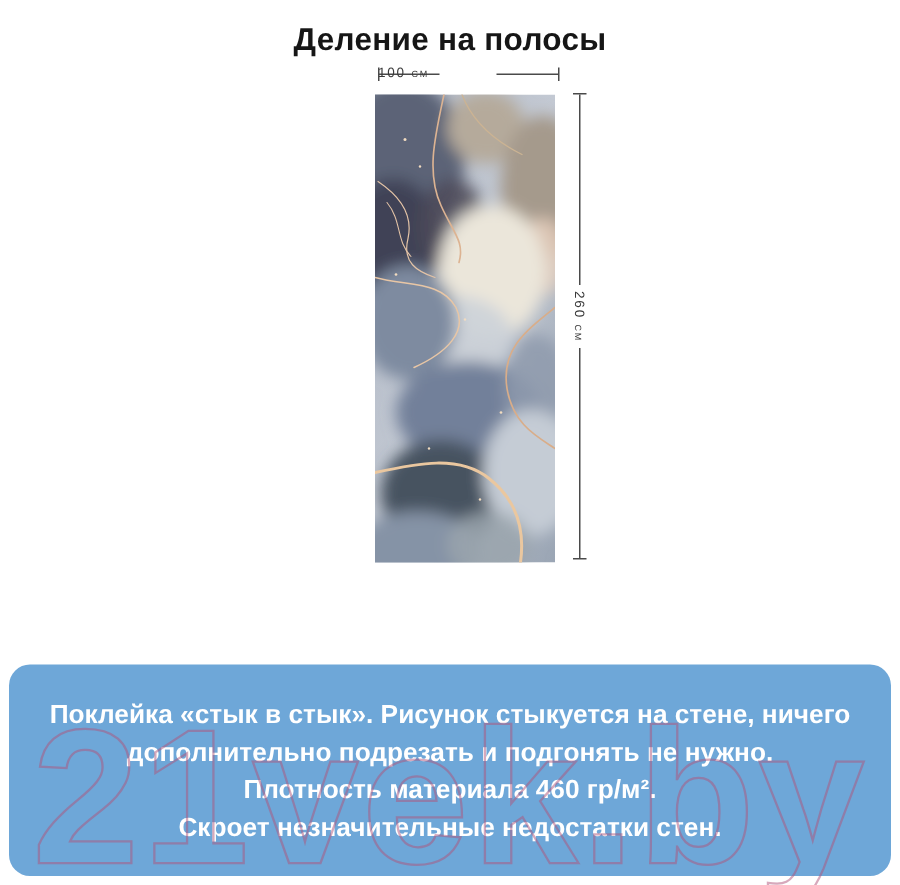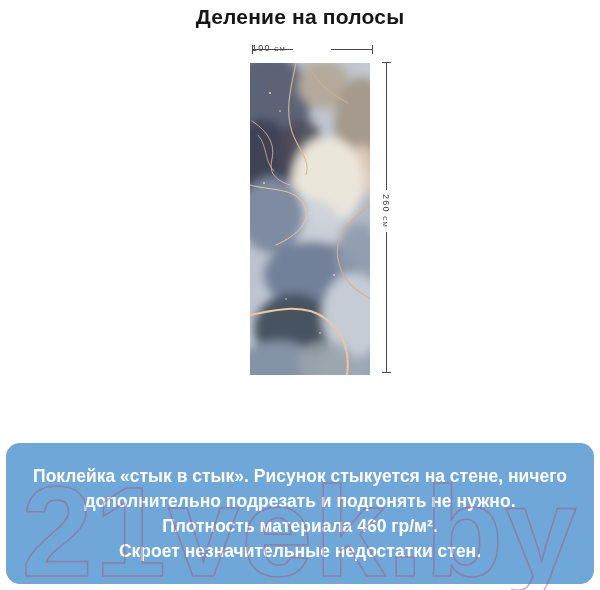--- a/index.html
+++ b/index.html
@@ -1,20 +1,20 @@
 <!DOCTYPE html>
 <html><head>
 <meta charset="utf-8">
 <style>
   html,body{margin:0;padding:0;background:#ffffff;}
   body{font-family:"Liberation Sans", sans-serif;}
   .stage{position:relative;width:600px;height:590px;background:#ffffff;overflow:hidden;}
 
   
-  .title{position:absolute;top:5px;left:0;width:600px;text-align:center;
+  .title{position:absolute;top:15px;left:0;width:600px;text-align:center;
          font-size:21px;font-weight:bold;color:#161616;letter-spacing:.2px;}
 
   
   .panel{position:absolute;left:250px;top:63px;width:120px;height:312px;}
   .panel svg{display:block;width:100%;height:100%;}
 
   
   .dim{position:absolute;background:#4a4a4a;}
   .dim-h-seg{height:1px;top:49px;}
   .dim-h-tick{width:1px;height:9px;top:45px;}

